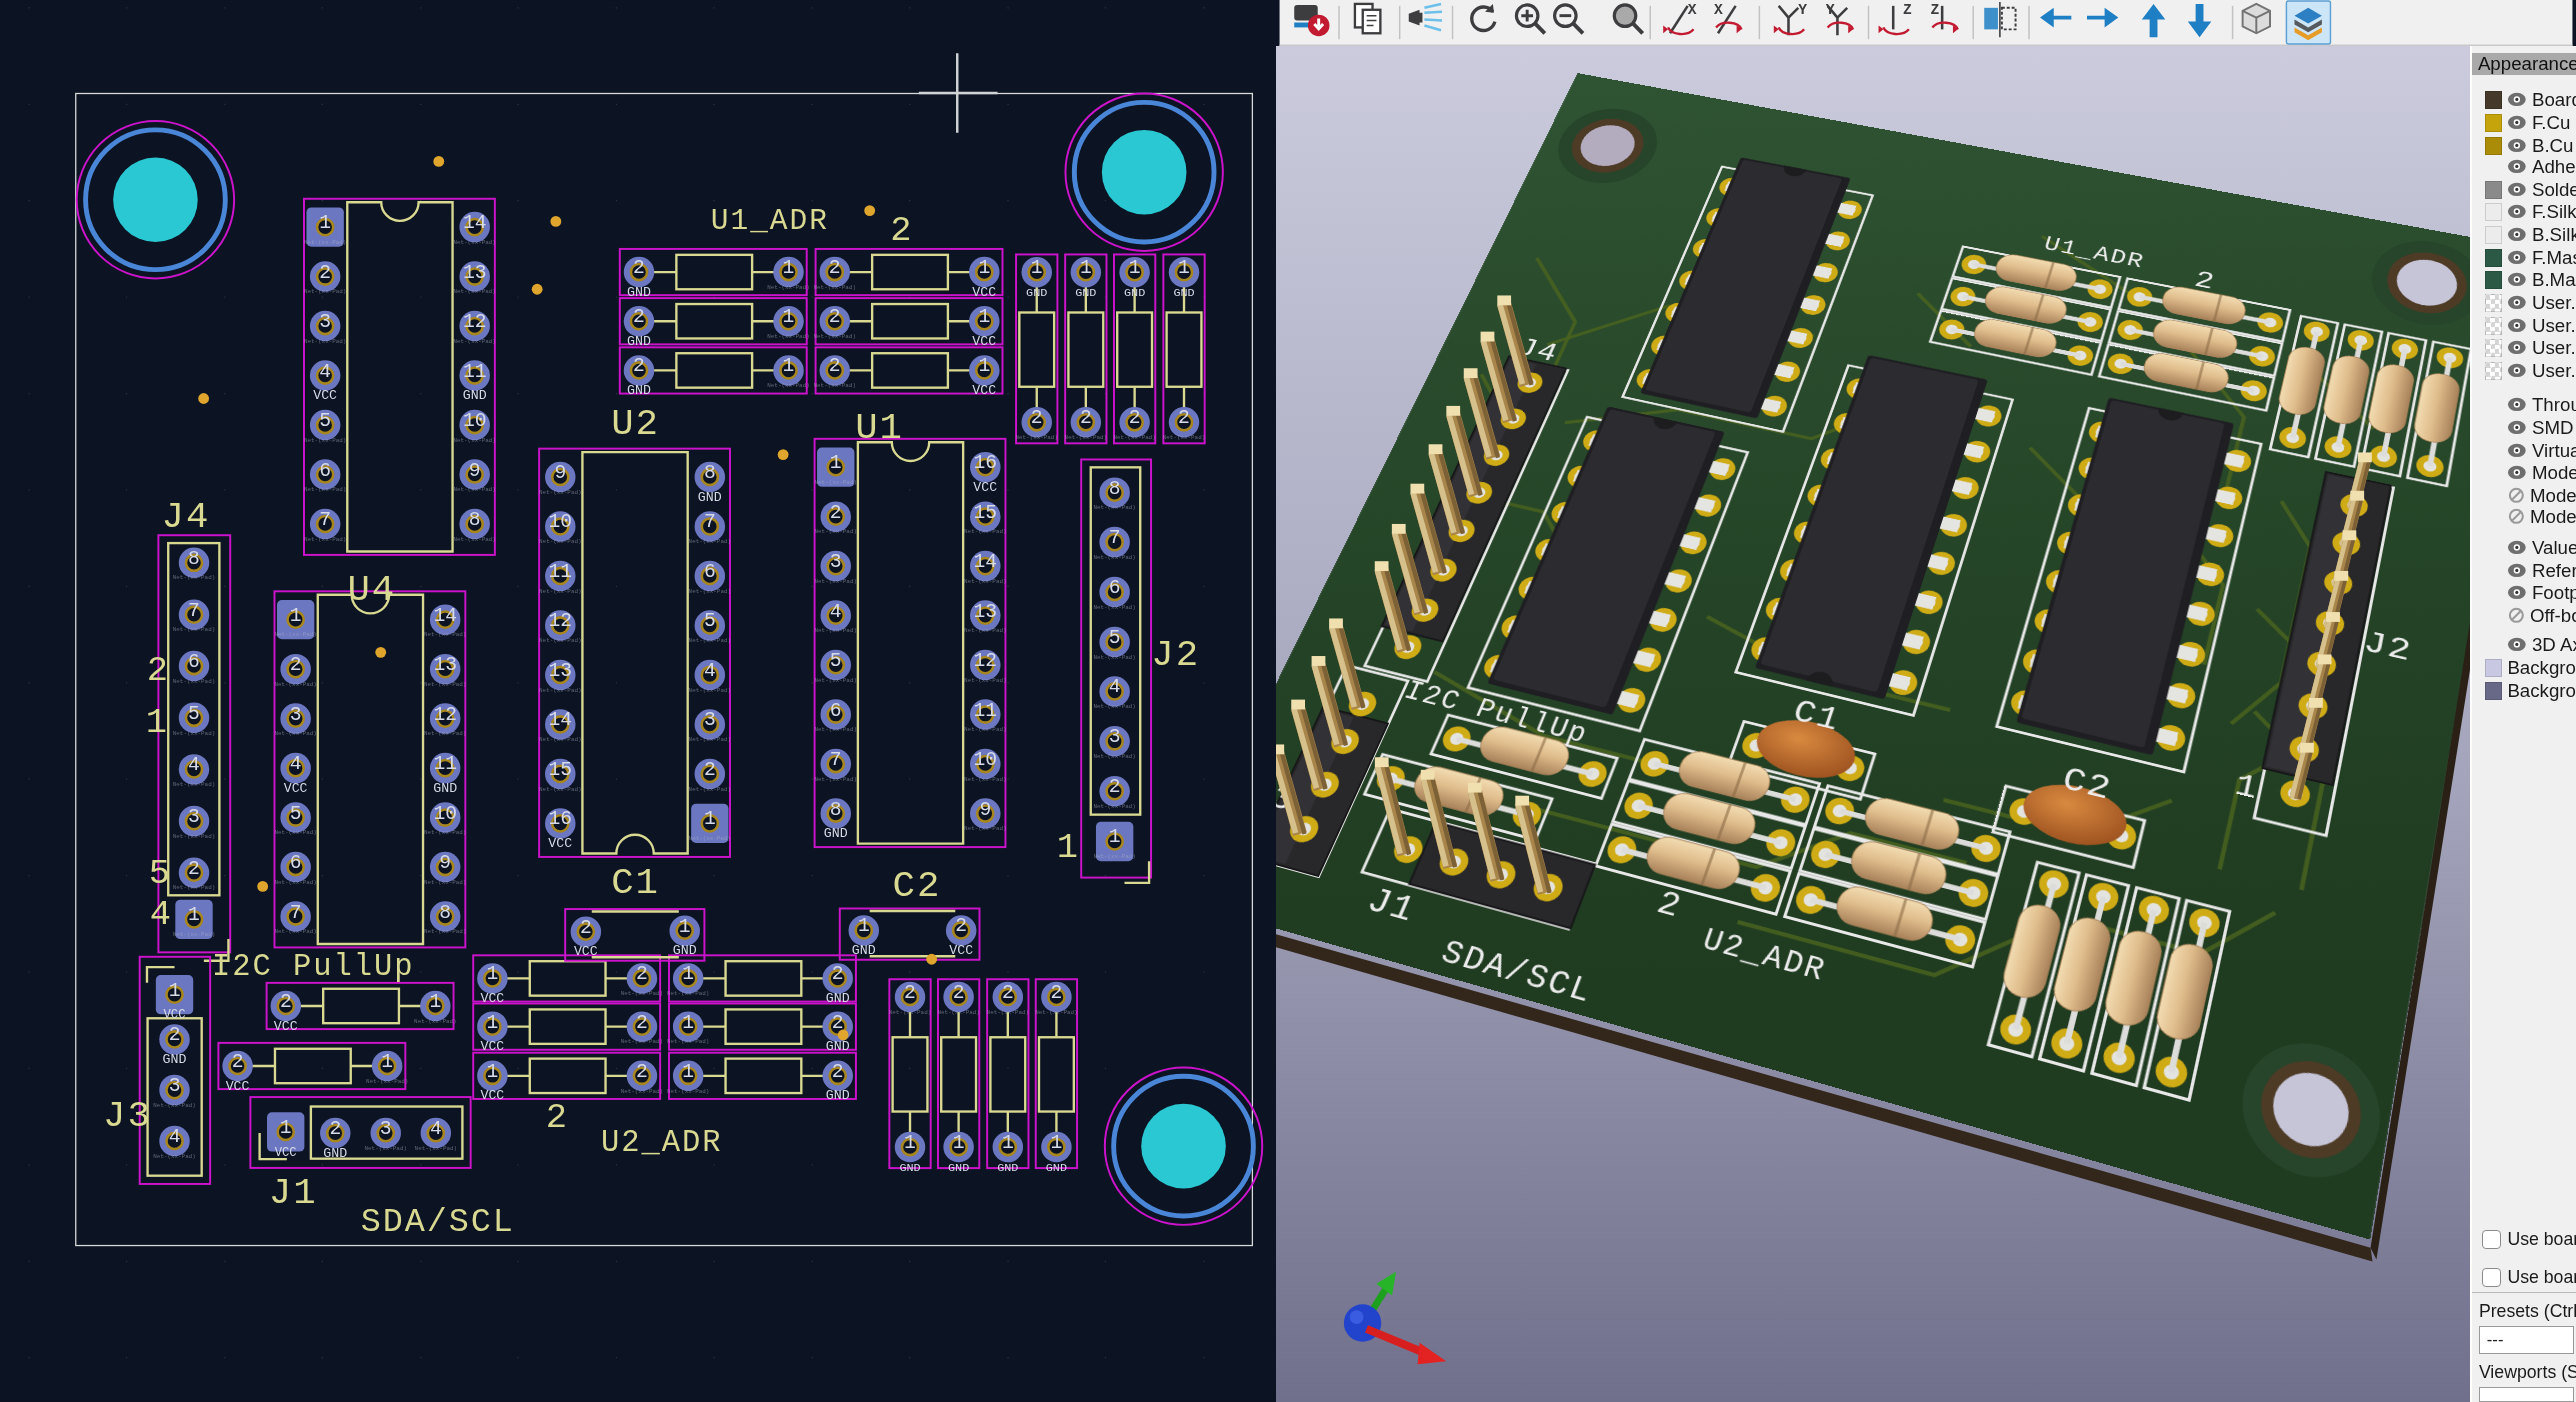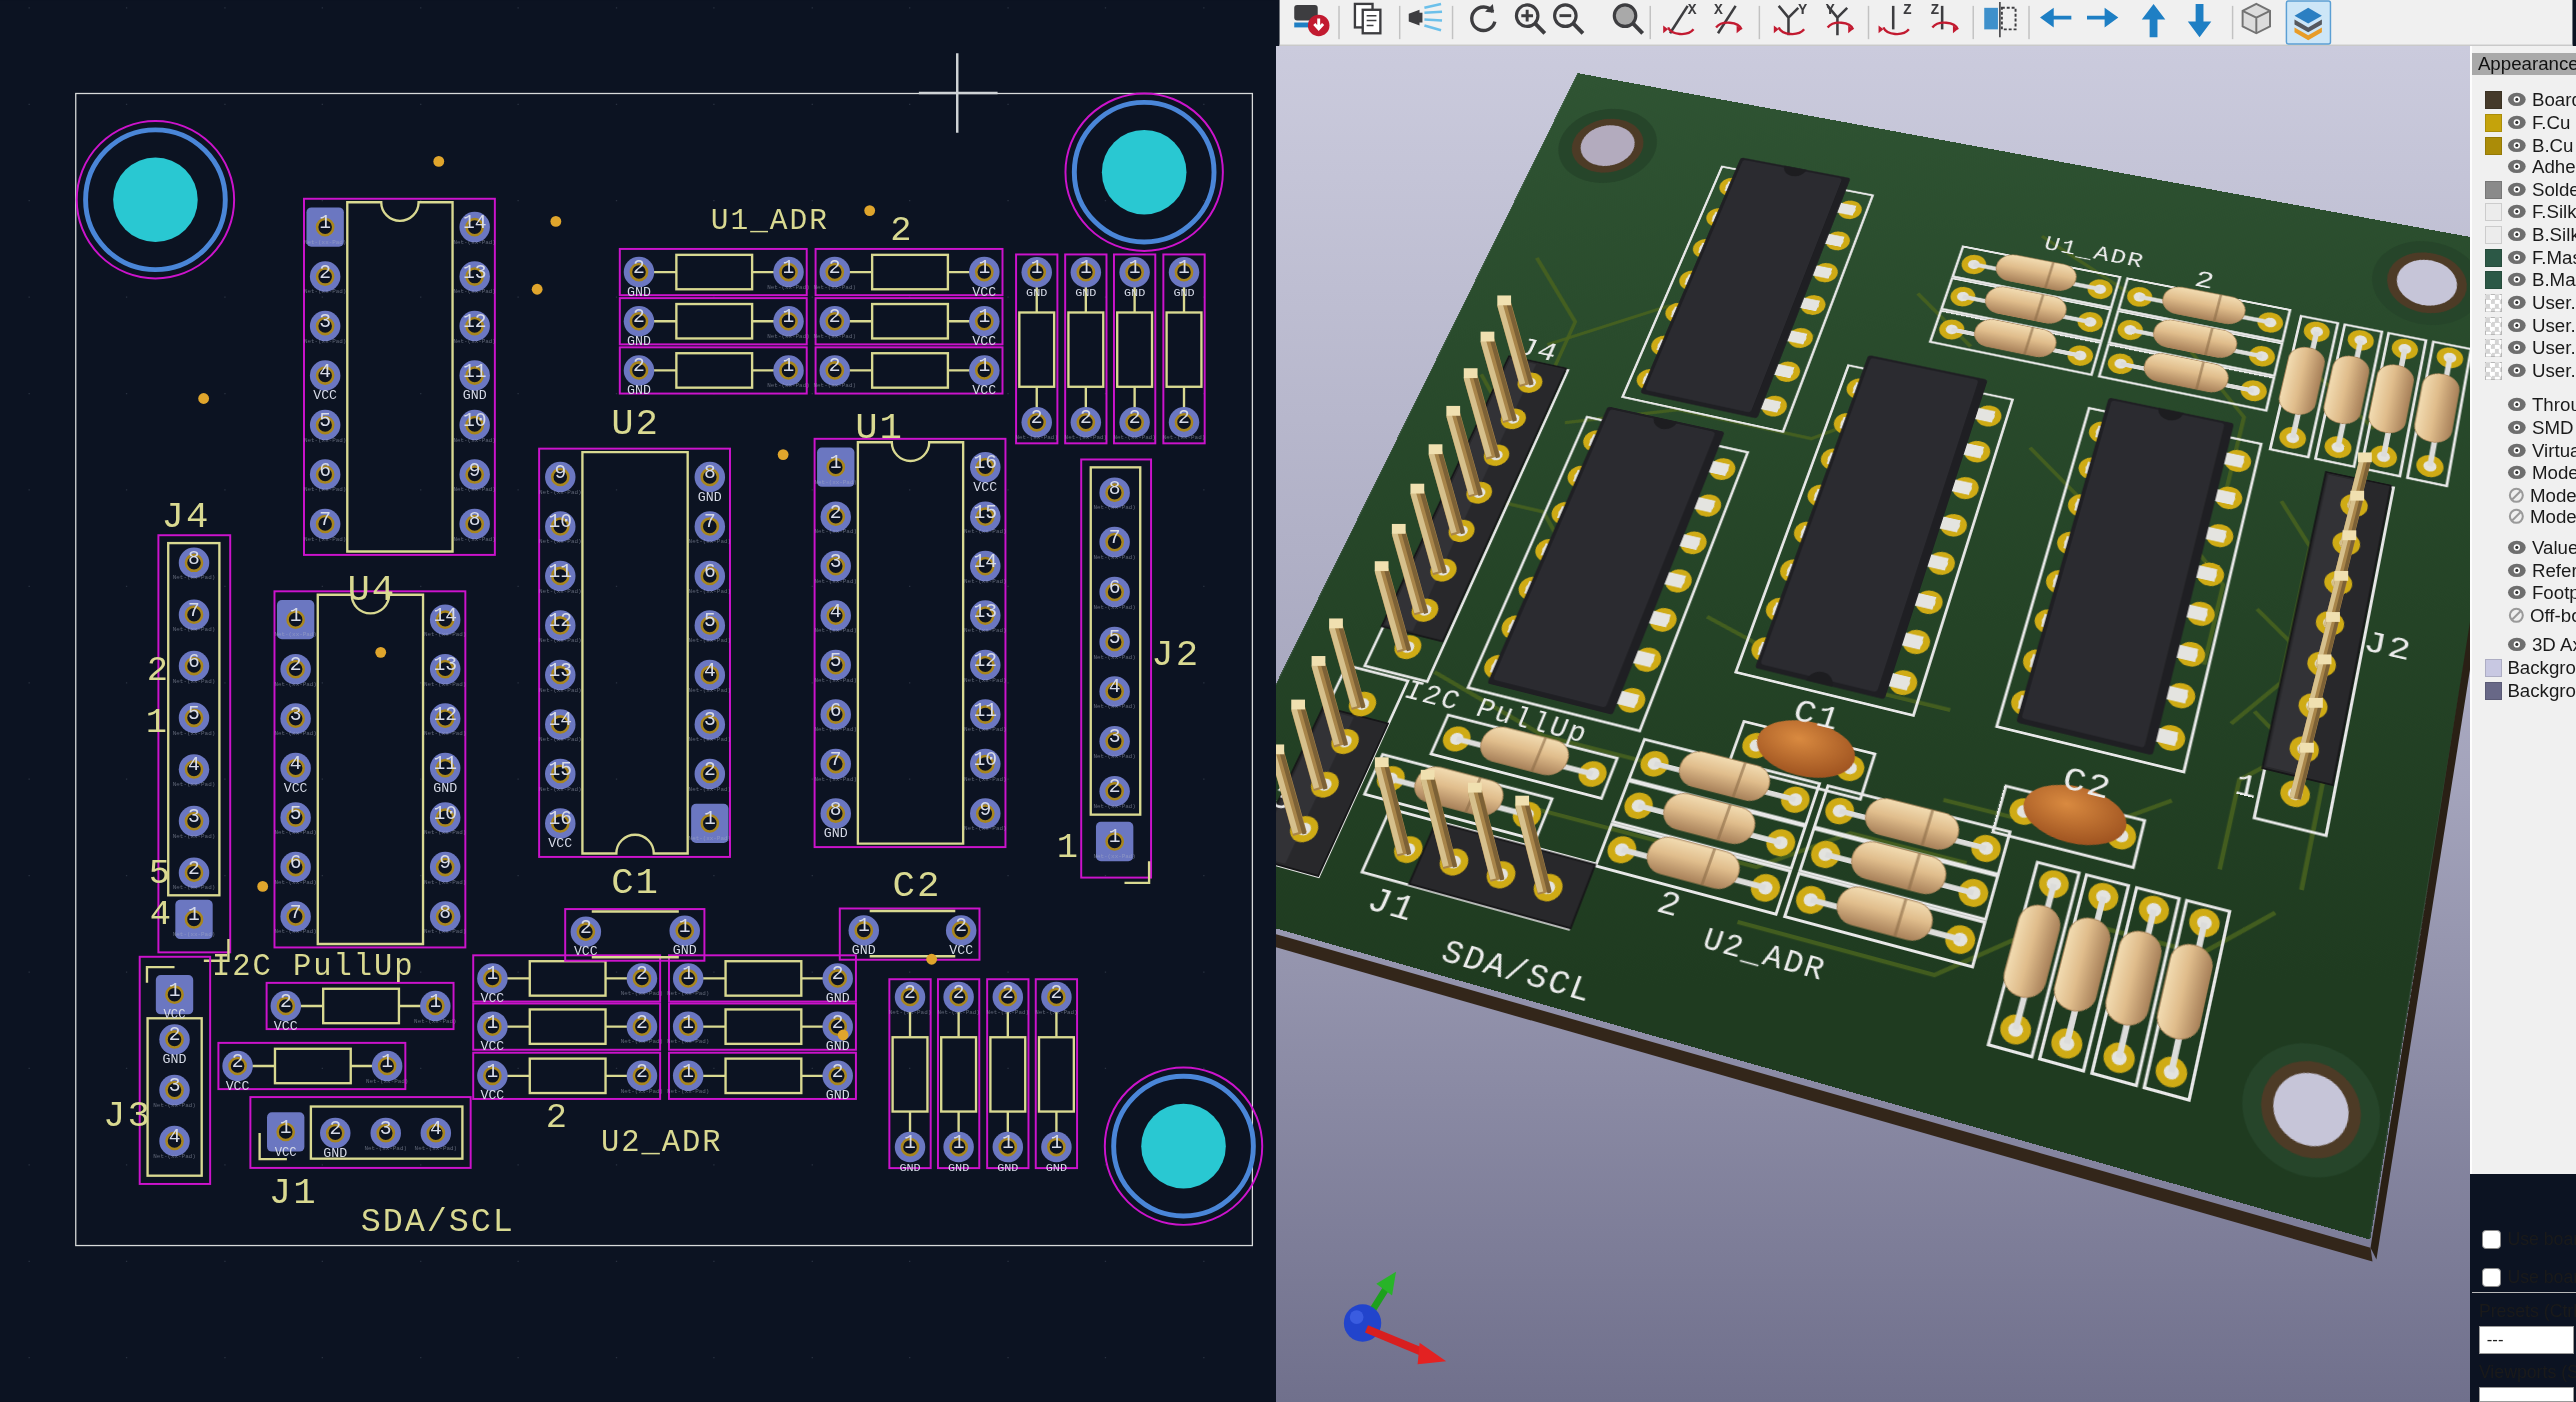--- a/index.html
+++ b/index.html
@@ -1,21 +1,21 @@
 <!DOCTYPE html>
 <html><head><meta charset="utf-8"><style>
 *{margin:0;padding:0;box-sizing:border-box}
 html,body{width:2576px;height:1402px;overflow:hidden;background:#0c1322;font-family:"Liberation Sans",sans-serif}
 #root{position:relative;width:2576px;height:1402px}
 #left{position:absolute;left:0;top:0;width:1276px;height:1402px}
 #tbar{position:absolute;left:1276px;top:0;width:1300px;height:46px}
 #vp{position:absolute;left:1276px;top:46px;width:1194px;height:1356px;overflow:hidden;background:linear-gradient(#cbcbdd,#a3a3bb 55%,#70708c)}
 #b3d{position:absolute;left:0;top:0;width:1177px;height:1152px;transform-origin:0 0;transform:matrix3d(0.71286904,0.1331088,0,-7.883986e-05,-0.33376785,0.55627842,0,-0.00018780972,0,0,1,0,301.4228,27.088102,0,1)}
 #ov{position:absolute;left:0;top:0}
-#panel{position:absolute;left:2470px;top:46px;width:106px;height:1128px;background:#f0f0f0;border-left:2px solid #fdfdfd;font-family:"Liberation Sans",sans-serif}
+#panel{position:absolute;left:2470px;top:46px;width:106px;height:1356px;background:#f0f0f0;border-left:2px solid #fdfdfd;font-family:"Liberation Sans",sans-serif}
 #ptitle{position:absolute;top:6.9px;left:0;width:106px;height:22.6px;background:#a9a9a9;color:#111;font-size:18.7px;line-height:22.6px;padding-left:5.9px}
 .prow{position:absolute;left:12.8px;width:93px;height:21.6px;display:flex;align-items:center;gap:4.9px;font-size:18.7px;color:#1a1a1a;white-space:nowrap;overflow:hidden}
 .sw{width:17.7px;height:17.7px;flex:0 0 auto;border:1px solid #00000022}
 .swe{width:17.7px;height:17.7px;flex:0 0 auto}
 .chkrow{position:absolute;left:9.8px;width:96px;display:flex;align-items:center;gap:5.9px;font-size:17.7px;color:#1a1a1a;white-space:nowrap;overflow:hidden}
 .cb{width:19.7px;height:19.7px;background:#fff;border:1.5px solid #8a8a8a;border-radius:3.9px;flex:0 0 auto}
 .plab{position:absolute;left:6.9px;width:98px;font-size:17.7px;color:#1a1a1a;white-space:nowrap;overflow:hidden}
 .pdrop{position:absolute;left:6.9px;width:95px;height:27.6px;background:#fff;border:1.2px solid #9a9a9a;font-size:16.7px;color:#222;line-height:25.6px;padding-left:6.9px}
 text{font-family:"Liberation Mono",monospace}
 </style></head><body>

